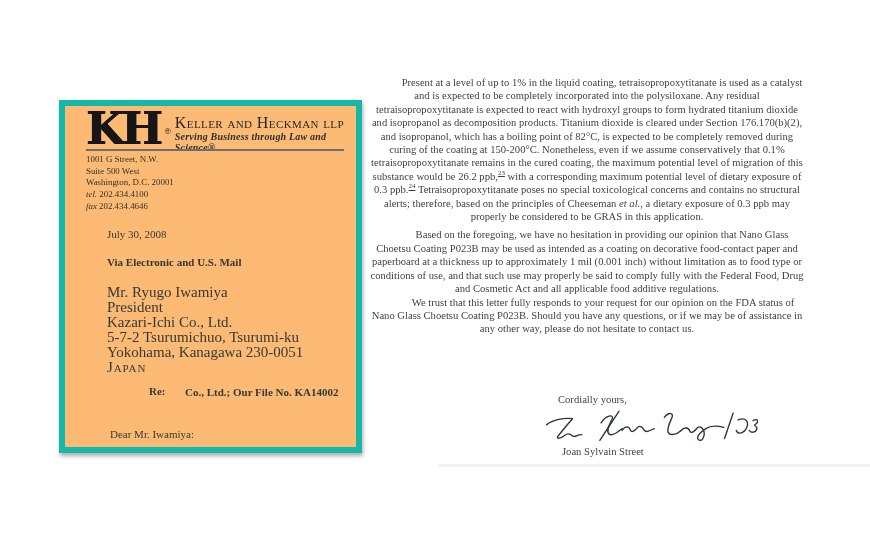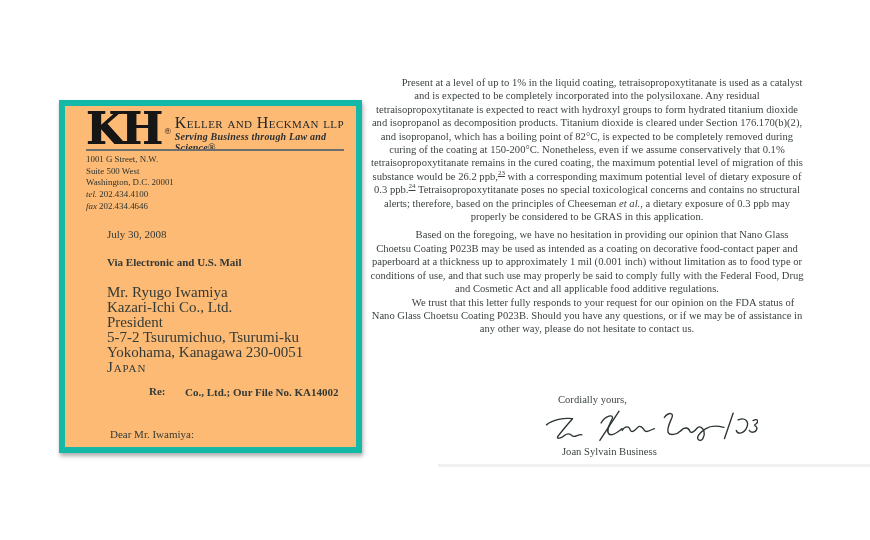--- a/index.html
+++ b/index.html
@@ -66,22 +66,22 @@
       <div>Washington, D.C.  20001</div>
       <div><i>tel.</i> <span>202.434.4100</span></div>
       <div><i>fax</i> <span>202.434.4646</span></div>
     </div>
 
     <div class="date-line">July 30, 2008</div>
     <div class="via-line">Via Electronic and U.S. Mail</div>
 
     <div class="recipient">
       <div>Mr. Ryugo Iwamiya</div>
+      <div>President</div>
       <div>Kazari-Ichi Co., Ltd.</div>
-      <div>President</div>
       <div>5-7-2 Tsurumichuo, Tsurumi-ku</div>
       <div>Yokohama, Kanagawa 230-0051</div>
       <div class="country">Japan</div>
     </div>
 
     <div class="re-label">Re:</div>
     <div class="re-lines">
       <div>Co., Ltd.; Our File No. KA14002</div>
     </div>
 
@@ -103,18 +103,18 @@
       <path d="M92,24 C99,12 113,9 110,17 C106,26 99,37 105,42 C111,46 120,38 126,33"></path>
       <path d="M121,5 L90,52"></path>
       <path d="M126,36 C131,28 137,29 139,35 C141,41 147,36 151,31 C155,27 159,31 162,36 C165,41 171,35 178,33"></path>
       <path d="M194,15 C201,6 210,7 206,16 C203,23 198,32 200,39 C203,45 214,43 221,36"></path>
       <path d="M221,36 C226,30 233,31 235,37 C237,42 243,37 247,32 C251,28 256,31 258,38 C260,46 254,55 249,51 C245,47 251,39 261,33 C270,27 282,29 290,31"></path>
       <path d="M305,8 L291,49"></path>
       <path d="M313,19 C324,14 331,21 327,31 C323,41 312,43 310,36"></path>
       <path d="M337,20 C345,16 347,22 341,26 C336,29 345,28 343,34 C341,40 333,40 331,36"></path>
     </svg>
 
-    <div class="signer">Joan Sylvain Business</div>
+    <div class="signer">Joan Sylvain Street</div>
 
     <div class="scan-band"></div>
   </div>
 
 </div>
 
 </body></html>

